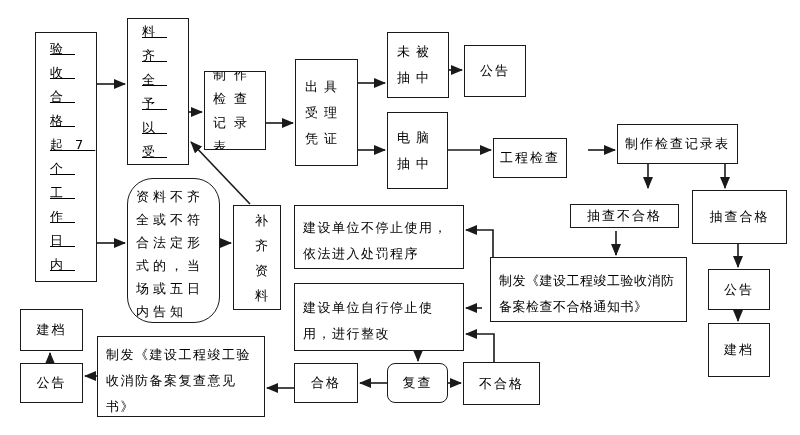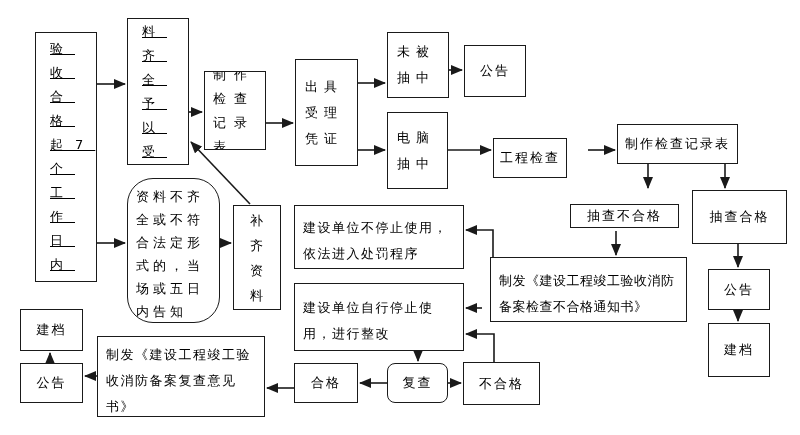--- a/index.html
+++ b/index.html
@@ -15,21 +15,21 @@
     display:flex;align-items:center;word-break:break-all;
     white-space:normal;overflow:hidden;
   }
   
   .c{justify-content:center;text-align:center;letter-spacing:2px;padding:0 2px;}
   
   .sp12{letter-spacing:12px;padding-left:14px;text-decoration:underline;}
   .sp8{letter-spacing:8px;padding-left:8px;}
   .sp6{letter-spacing:6px;padding-left:9px;line-height:26px;}
   
-  .v1{padding-left:16px;padding-right:7px;line-height:25px;}
+  .v1{padding-left:16px;padding-right:7px;line-height:25px;text-align:center;}
   
   .para{letter-spacing:1.5px;line-height:26px;padding:8px 4px 0 8px;}
 
   #n-apply        {left:35px;  top:32px;  width:62px;  height:250px;}
   #n-accept       {left:127px; top:18px;  width:62px;  height:147px;}
   #n-receipt      {left:204px; top:71px;  width:62px;  height:79px;  line-height:24px;}
   #n-random       {left:295px; top:59px;  width:63px;  height:107px;}
   #n-notpicked    {left:387px; top:32px;  width:62px;  height:66px;}
   #n-notice-top   {left:464px; top:45px;  width:62px;  height:52px;}
   #n-picked       {left:387px; top:112px; width:61px;  height:77px;}

